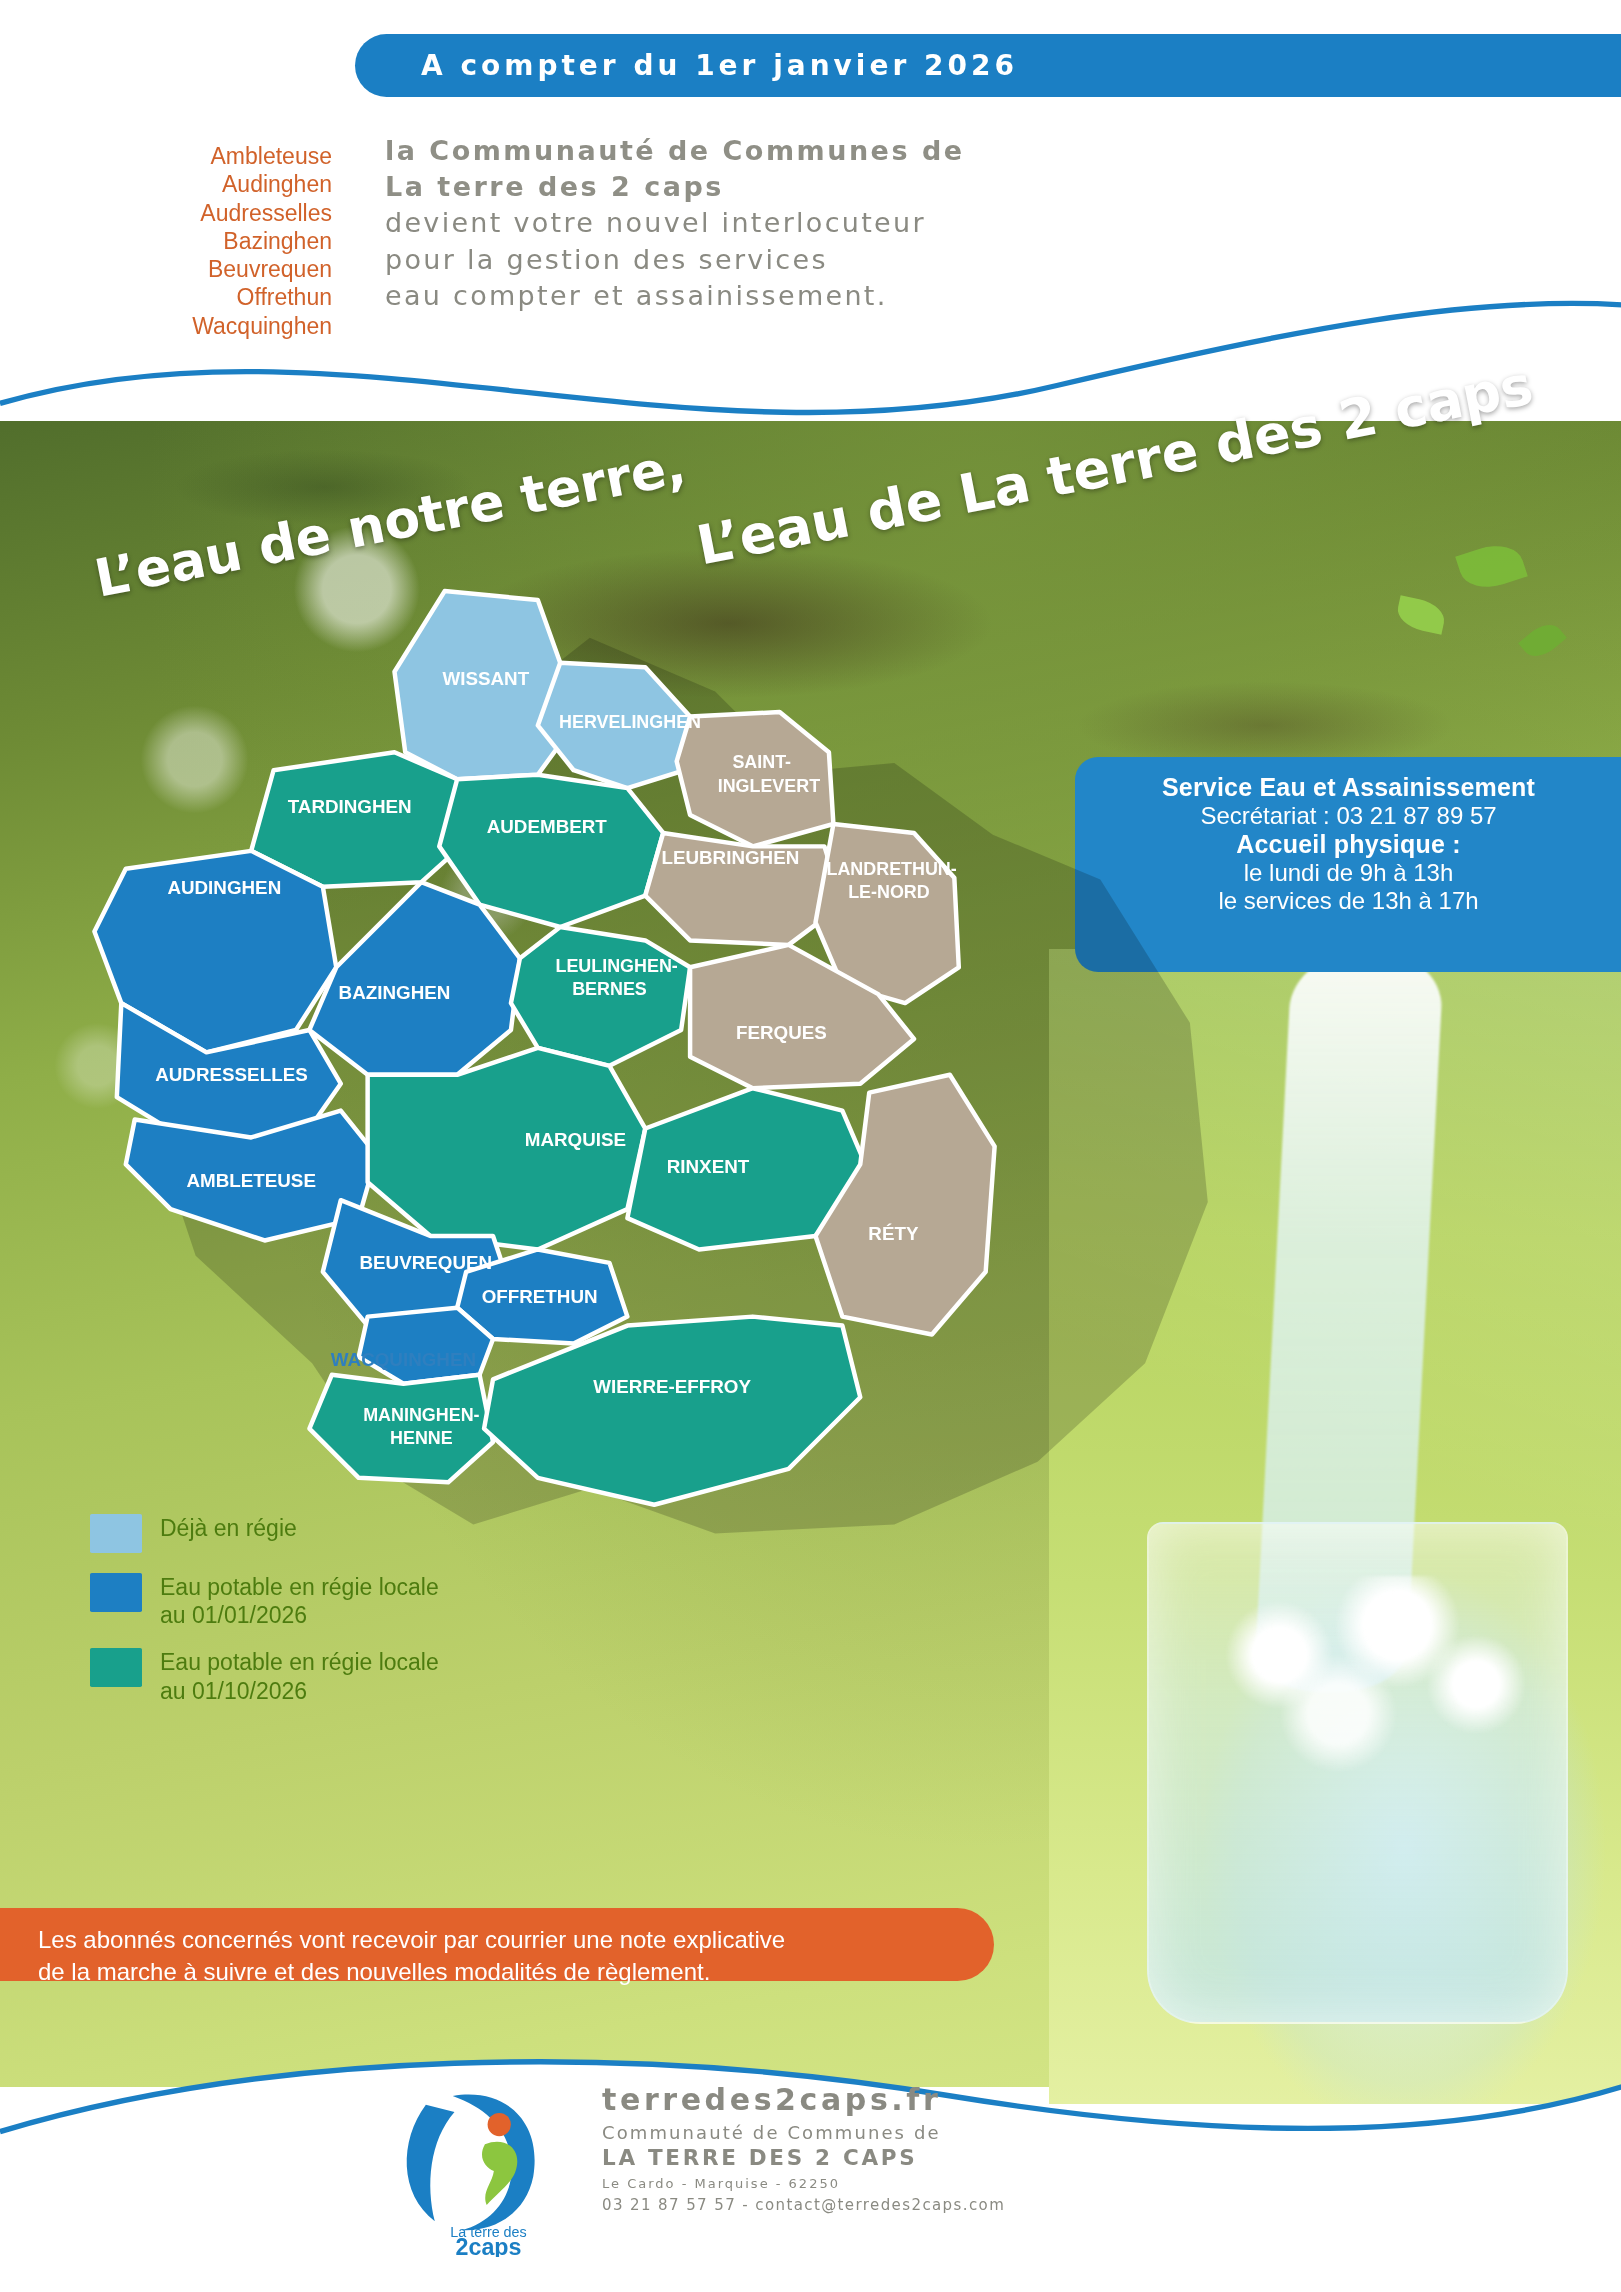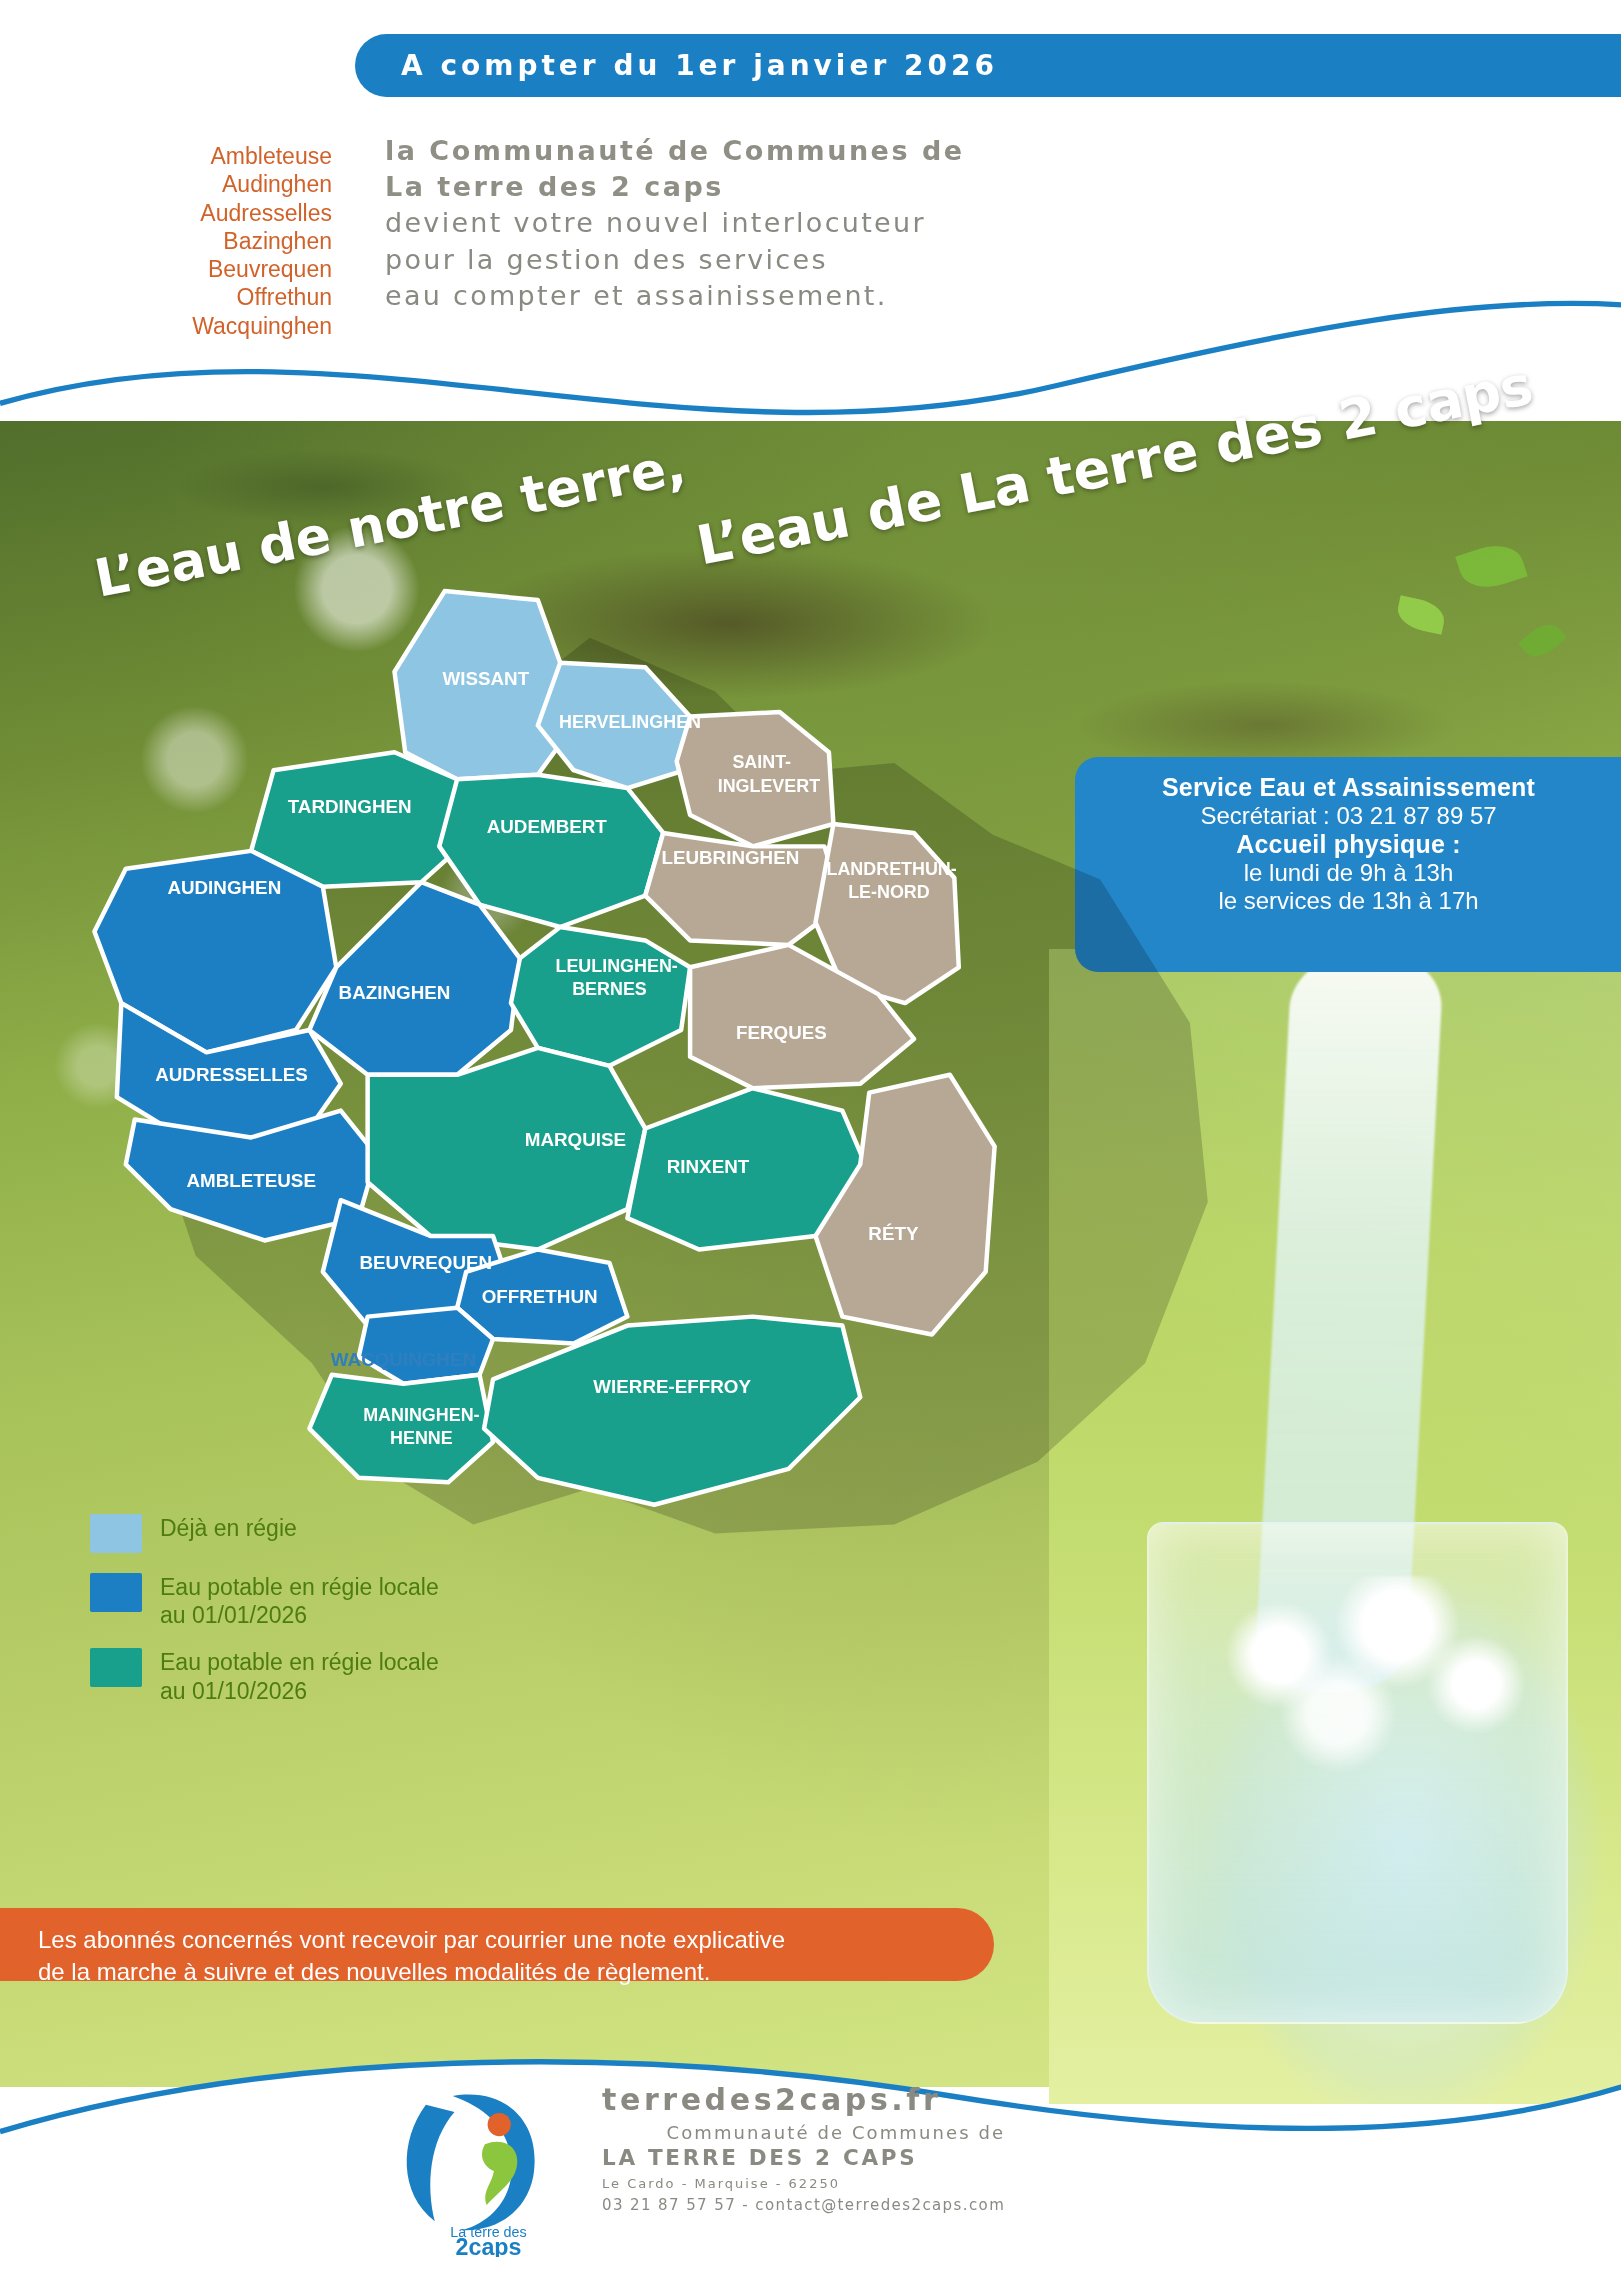--- a/index.html
+++ b/index.html
@@ -77,21 +77,21 @@
   .wave-svg{ position:absolute; left:0; top:269px; width:1622px; height:233px; }
 
   
   .header-bar{
     position:absolute; left:355px; top:34px; width:1267px; height:63px;
     background:#1b7fc4; border-radius:36px 0 0 36px;
     display:flex; align-items:center;
   }
   .header-bar .title{
     color:#fff; font-size:28px; font-weight:bold; letter-spacing:4px;
-    padding-left:46px; font-family:"DejaVu Sans", sans-serif;
+    padding-left:66px; font-family:"DejaVu Sans", sans-serif;
   }
 
   .communes-list{
     position:absolute; left:99px; top:142px; width:233px;
     text-align:right; color:#d1622a; font-size:23px; line-height:1.23;
   }
   .intro{
     position:absolute; left:385px; top:133px; width:985px;
     color:#8a8a82; font-size:27px; line-height:1.34; letter-spacing:2.3px;
     font-family:"DejaVu Sans", sans-serif;
@@ -142,21 +142,21 @@
   }
 
   
   .footer-wave{ position:absolute; left:0; top:2033px; width:1622px; height:269px; }
   .logo{ position:absolute; left:399px; top:2078px; width:179px; height:179px; }
   .footer-text{
     position:absolute; left:602px; top:2082px; color:#8a8a82;
     font-family:"DejaVu Sans", sans-serif;
   }
   .footer-text .f1{ font-size:30px; font-weight:bold; letter-spacing:3.6px; color:#8a8a82;}
-  .footer-text .f2{ font-size:18px; letter-spacing:2.1px; margin-top:5.4px;text-align:right;}
+  .footer-text .f2{ font-size:18px; letter-spacing:2.1px; margin-top:5.4px;}
   .footer-text .f3{ font-size:21.5px; font-weight:bold; letter-spacing:2.7px; margin-top:1.8px;}
   .footer-text .f4{ font-size:13px; letter-spacing:2px; margin-top:5.4px;}
   .footer-text .f5{ font-size:15px; letter-spacing:1.4px; margin-top:5.4px;}
 </style>
 </head>
 <body>
 
 <div class="photo-nature"></div>
 <div class="leaf l1"></div>
 <div class="leaf l2"></div>

